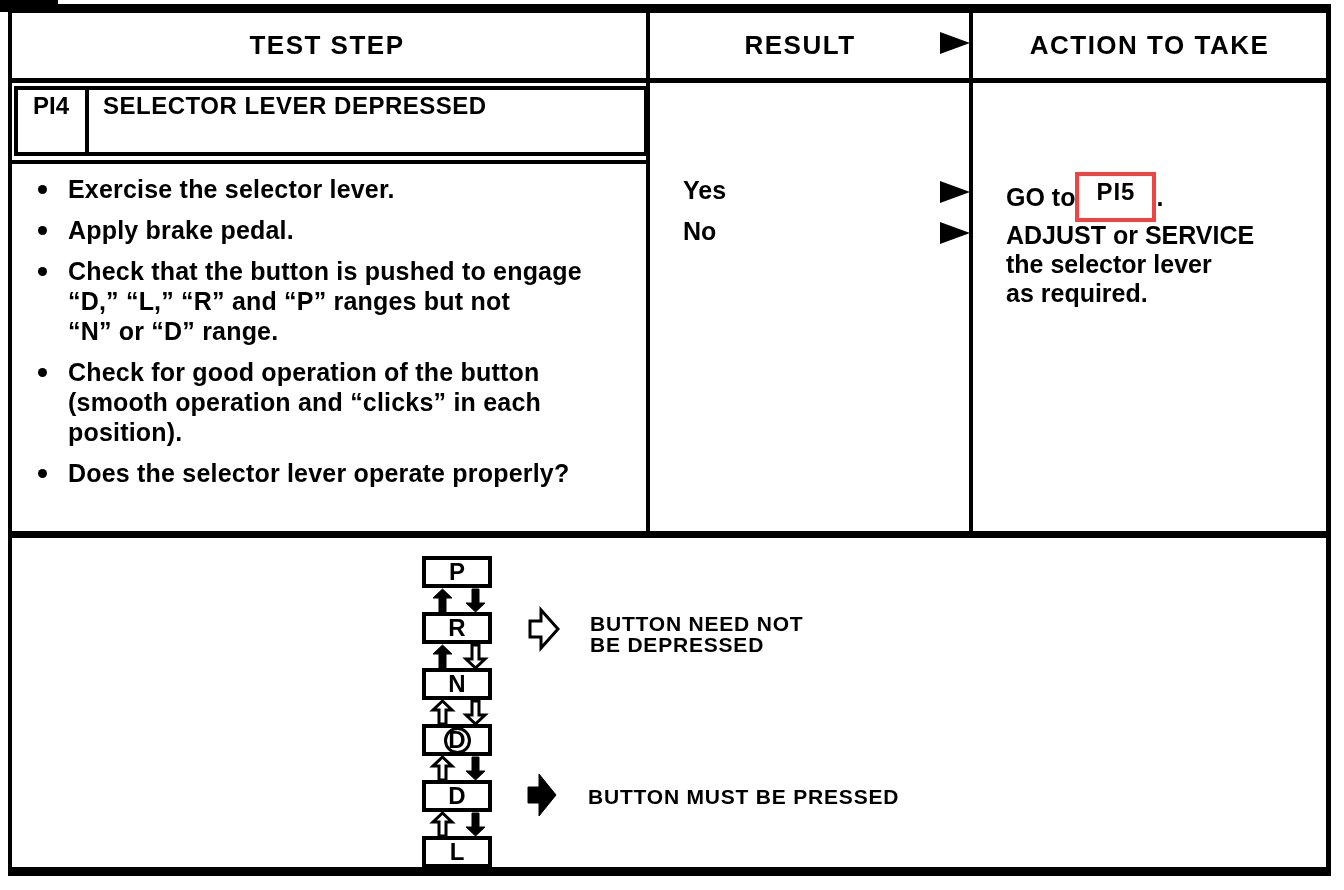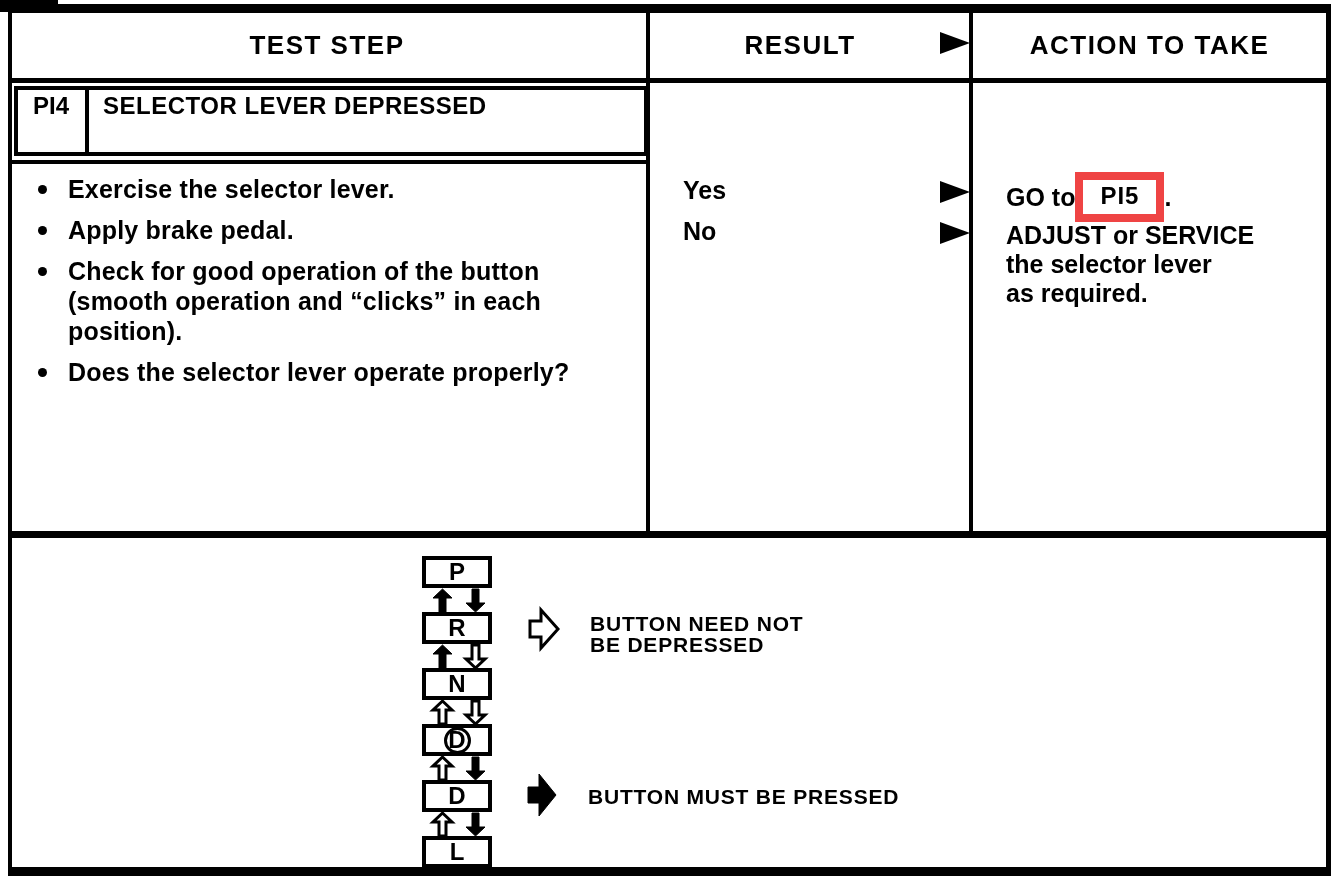--- a/index.html
+++ b/index.html
@@ -37,21 +37,21 @@
   #bullets{left:38px;top:174px;width:600px;}
   .bullet-item{display:flex;gap:21px;margin-bottom:11px;}
   .bullet-dot{flex:0 0 auto;width:9px;height:9px;border-radius:50%;background:#000;margin-top:11px;}
   .bullet-text{font-size:25px;font-weight:700;line-height:30px;white-space:pre-line;letter-spacing:0.2px;}
   
   .result-label{left:683px;font-size:25px;font-weight:700;}
   .result-arrow{left:940px;}
   
   #goto-row{left:1006px;top:172px;display:flex;align-items:center;}
   #goto-prefix{font-size:25px;font-weight:700;}
-  #goto-box{border:8px solid #ef4444;padding:2px 17px 4px 17px;font-size:24px;font-weight:700;letter-spacing:1px;}
+  #goto-box{border:4px solid #ef4444;padding:2px 17px 12px 17px;font-size:24px;font-weight:700;letter-spacing:1px;}
   #goto-period{font-size:25px;font-weight:700;}
   #adjust-text{left:1006px;top:221px;font-size:25px;font-weight:700;line-height:29px;white-space:pre-line;}
   
   #diagram{left:422px;top:556px;width:70px;}
   .gear-box{position:absolute;left:0;width:70px;height:32px;box-sizing:border-box;
     border:4px solid #000;display:flex;align-items:center;justify-content:center;}
   .gear-ring{display:flex;align-items:center;justify-content:center;}
   .gear-box[data-circled="true"] .gear-ring{width:27px;height:27px;box-sizing:border-box;
     border:3.5px solid #000;border-radius:50%;}
   .gear-label{font-size:24px;font-weight:700;line-height:1;}
@@ -95,20 +95,26 @@
     <div class="bullet-item">
       <span class="bullet-dot"></span>
       <span class="bullet-text">Exercise the selector lever.</span>
     </div>
     <div class="bullet-item">
       <span class="bullet-dot"></span>
       <span class="bullet-text">Apply brake pedal.</span>
     </div>
     <div class="bullet-item">
       <span class="bullet-dot"></span>
+      <span class="bullet-text">Check that the button is pushed to engage
+“D,” “L,” “R” and “P” ranges but not
+“N” or “D” range.</span>
+    </div>
+    <div class="bullet-item">
+      <span class="bullet-dot"></span>
       <span class="bullet-text">Check for good operation of the button
 (smooth operation and “clicks” in each
 position).</span>
     </div>
     <div class="bullet-item">
       <span class="bullet-dot"></span>
       <span class="bullet-text">Does the selector lever operate properly?</span>
     </div>
   </div>
 

